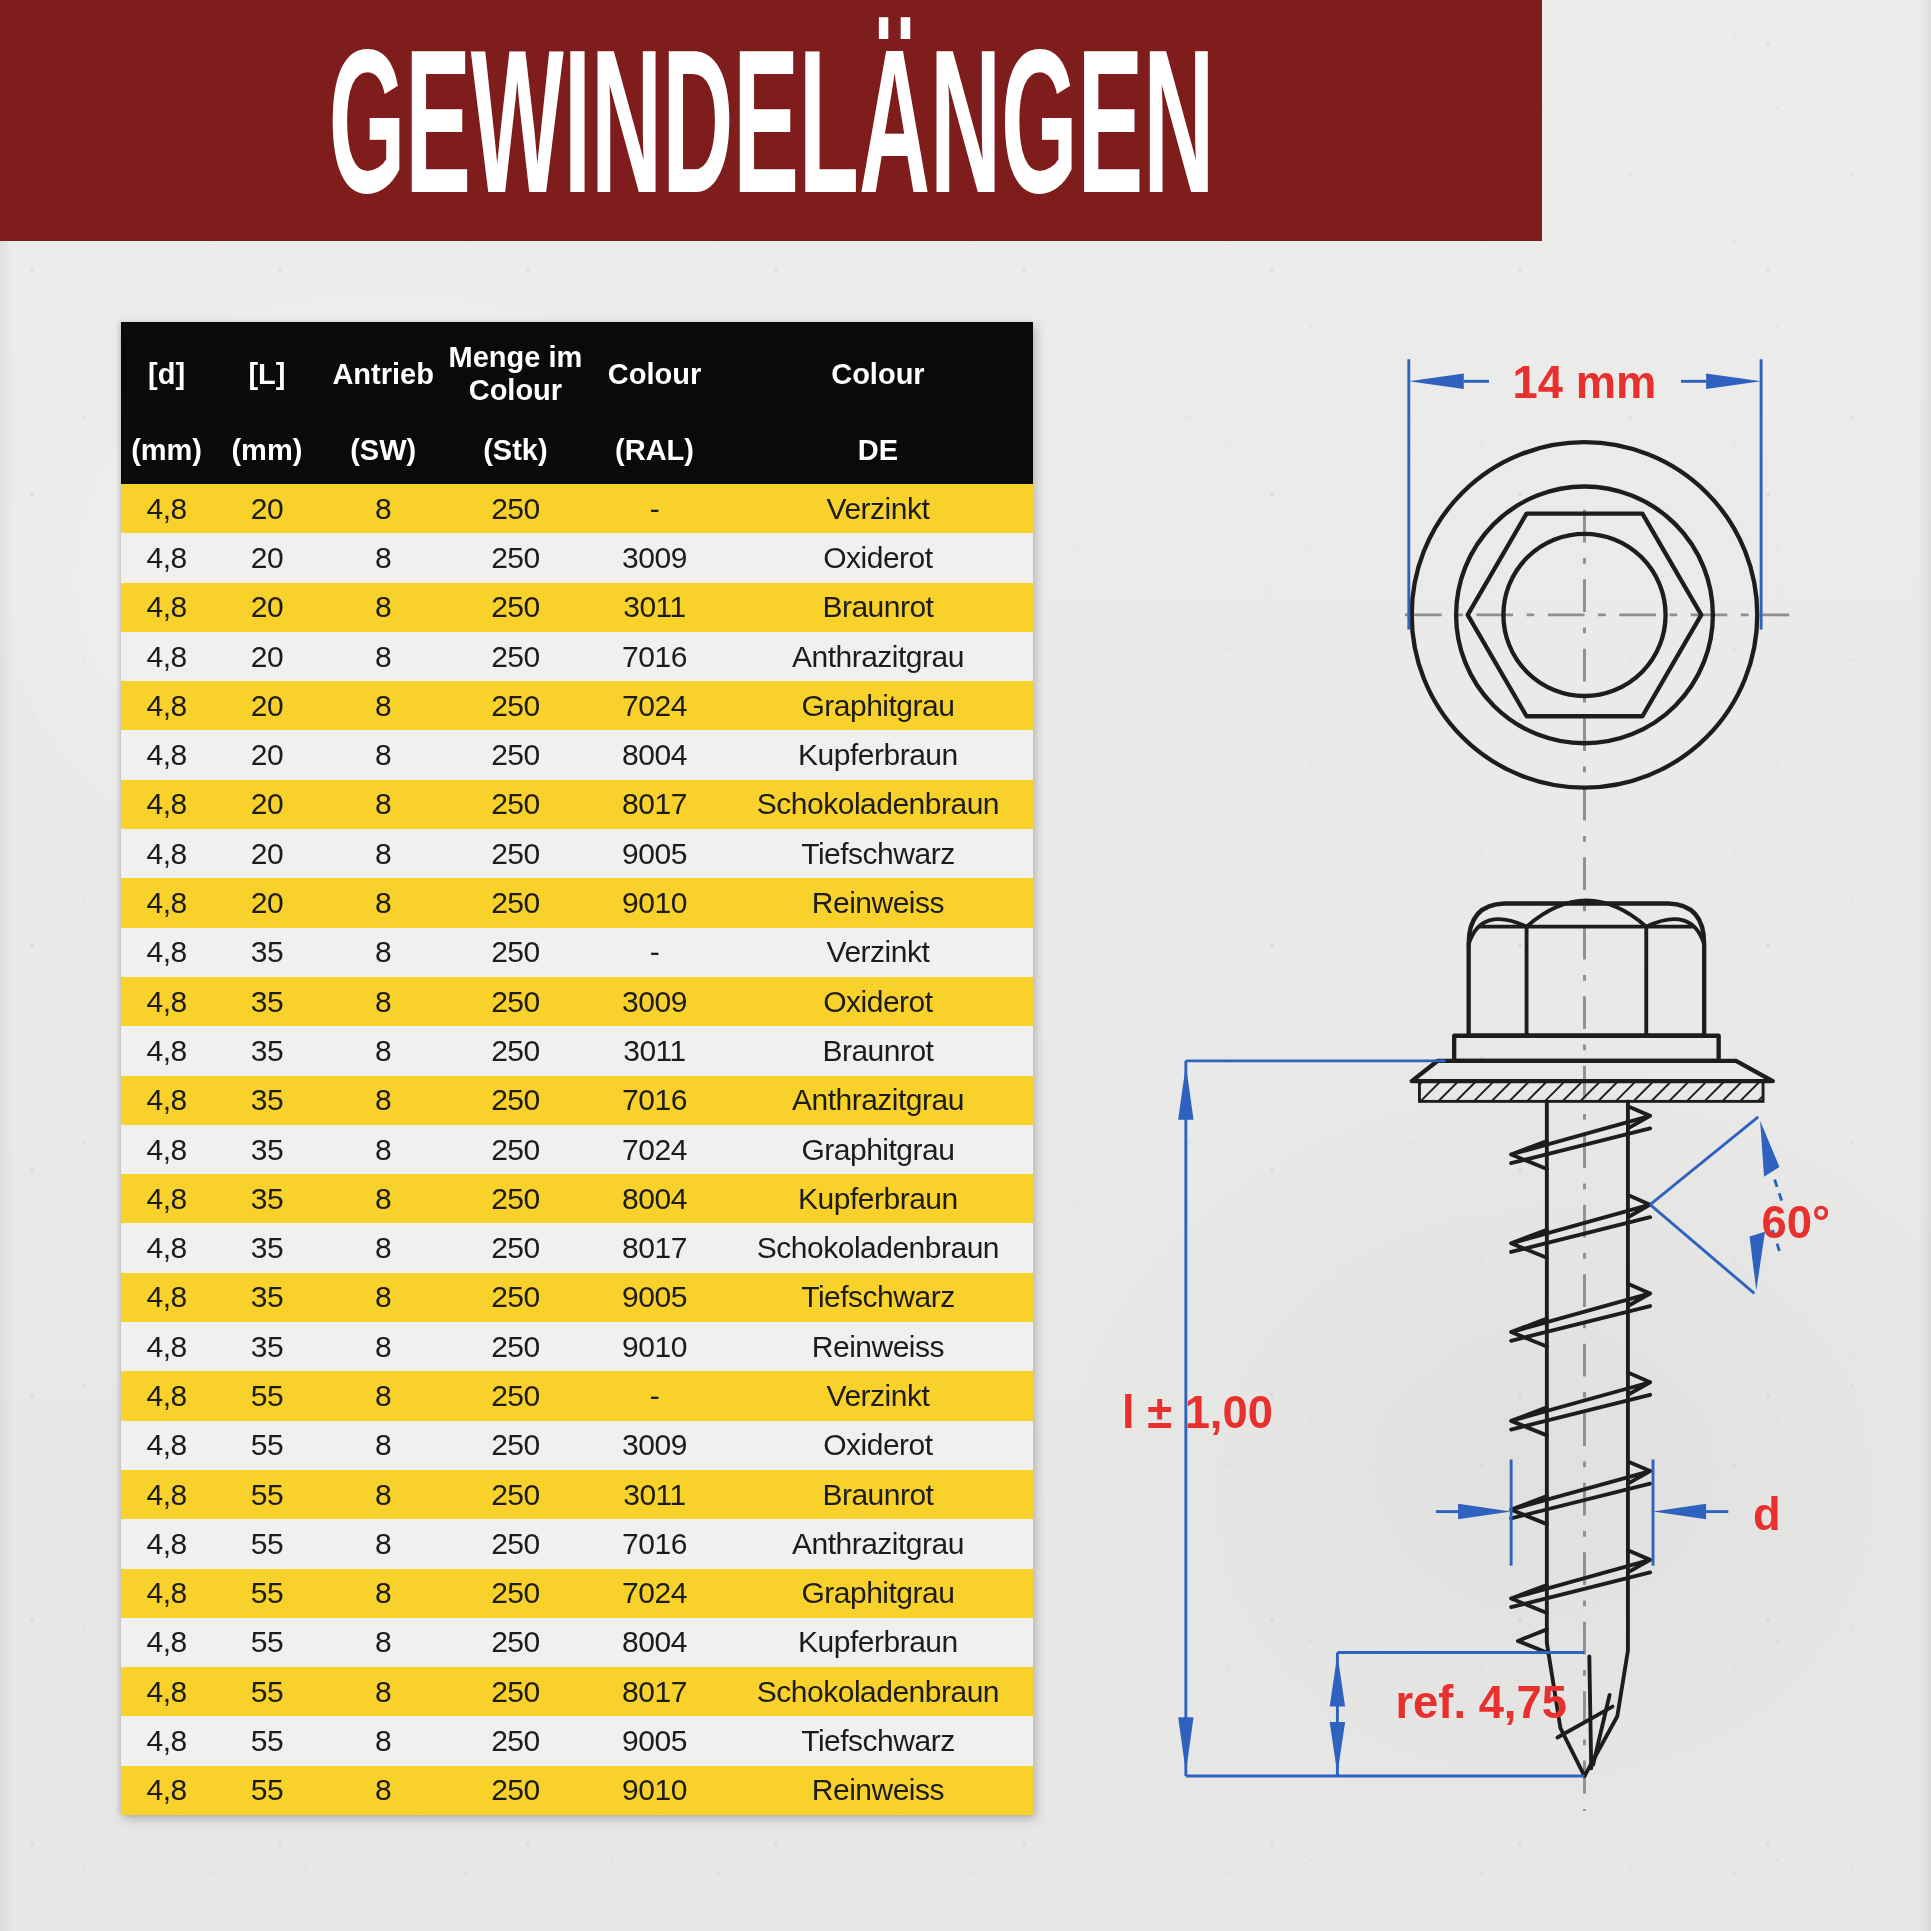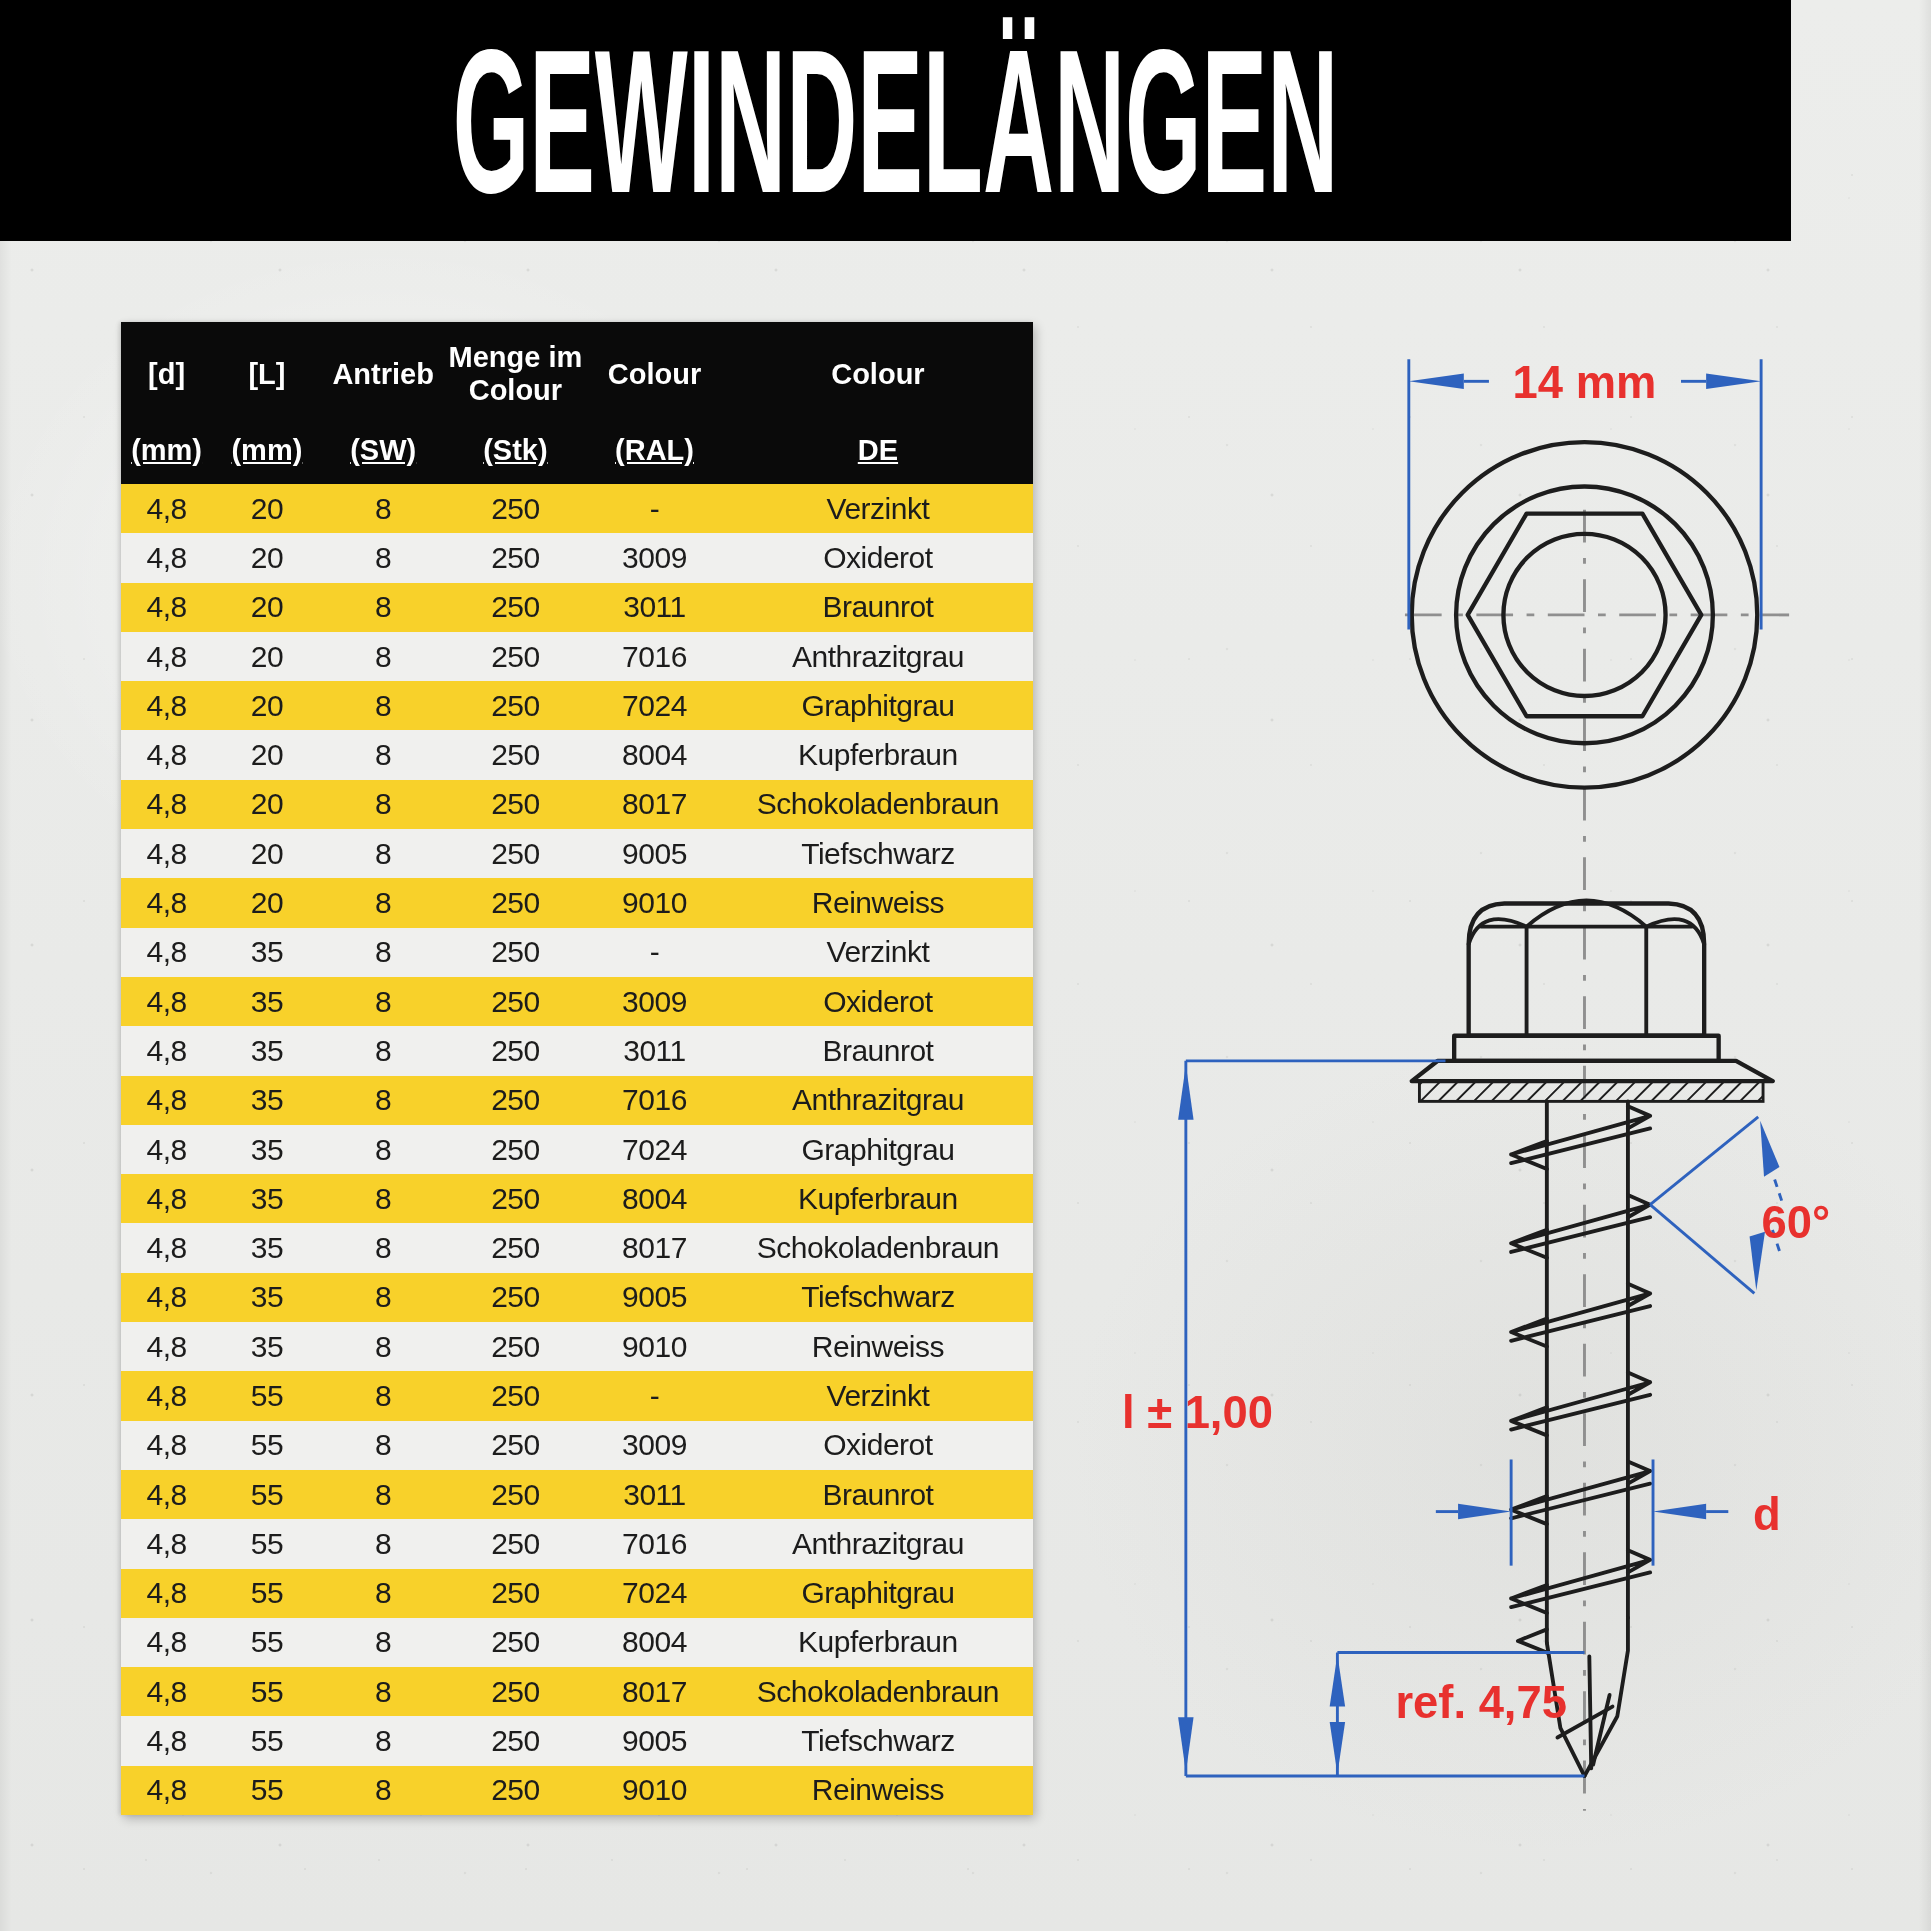--- a/index.html
+++ b/index.html
@@ -20,41 +20,41 @@
       radial-gradient(1.4px 1.4px at 183px 198px, rgba(95,95,90,.18), transparent 70%),
       radial-gradient(579px 483px at 20% 30%, rgba(255,255,255,.5), transparent 70%),
       radial-gradient(676px 579px at 80% 75%, rgba(190,190,185,.18), transparent 70%),
       linear-gradient(90deg, rgba(0,0,0,.05) 0px, transparent 11.6px, transparent 1919px, rgba(0,0,0,.06) 1931px),
       linear-gradient(#ecedeb,#e6e7e5);
     background-size:
       248px 225px, 233px 219px, 254px 204px, 221px 242px, 238px 231px,
       100% 100%,100% 100%,100% 100%,100% 100%;
   }
   .banner{
-    position:absolute;left:0;top:0;width:1791px;height:241px;z-index:3;
-    background:#000000;display:flex;align-items:center;justify-content:center;
+    position:absolute;left:0;top:0;width:1542px;height:241px;z-index:3;
+    background:#7f1d1d;display:flex;align-items:center;justify-content:center;
   }
   .banner .title{
     color:#ffffff;font-weight:bold;font-size:205px;line-height:241px;
     letter-spacing:0px;transform:scaleX(0.48);transform-origin:center;
     white-space:nowrap;
   }
   
   .table-card{
     position:absolute;left:121px;top:322px;width:912px;height:1493px;z-index:2;
     display:flex;flex-direction:column;
     box-shadow:2.9px 3.9px 9.7px rgba(0,0,0,.22), -1.9px 0 3.9px rgba(0,0,0,.10);
   }
   .thead{
     background:#0a0a0a;color:#fff;height:162px;flex:0 0 162px;
     display:flex;flex-direction:column;font-weight:bold;
   }
   .hrow{display:grid;grid-template-columns:10% 12% 13.5% 15.5% 15% 34%;align-items:center;}
   .hrow.r1{flex:1.12;padding-top:9.7px;}
-  .hrow.r2{flex:0.88;padding-bottom:0;text-decoration:underline;}
+  .hrow.r2{flex:0.88;padding-bottom:0;}
   .thead .tcell{
     text-align:center;font-size:29px;line-height:33px;justify-self:center;
     max-width:96%;
   }
   .tbody{flex:1;display:flex;flex-direction:column;border-radius:6px;}
   .trow{flex:1;display:grid;grid-template-columns:10% 12% 13.5% 15.5% 15% 34%;align-items:center;}
   .trow.hl{background:#f8d12a;}
   .trow.alt{background:#f0f0ee;}
   .trow .tcell{
     text-align:center;color:#1c1c1c;font-size:30px;letter-spacing:-0.5px;

